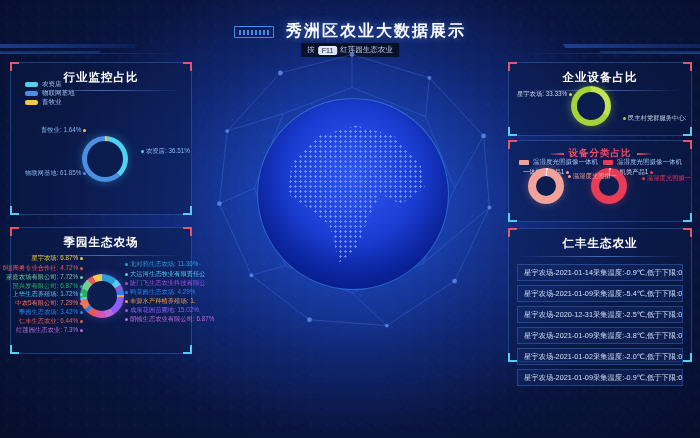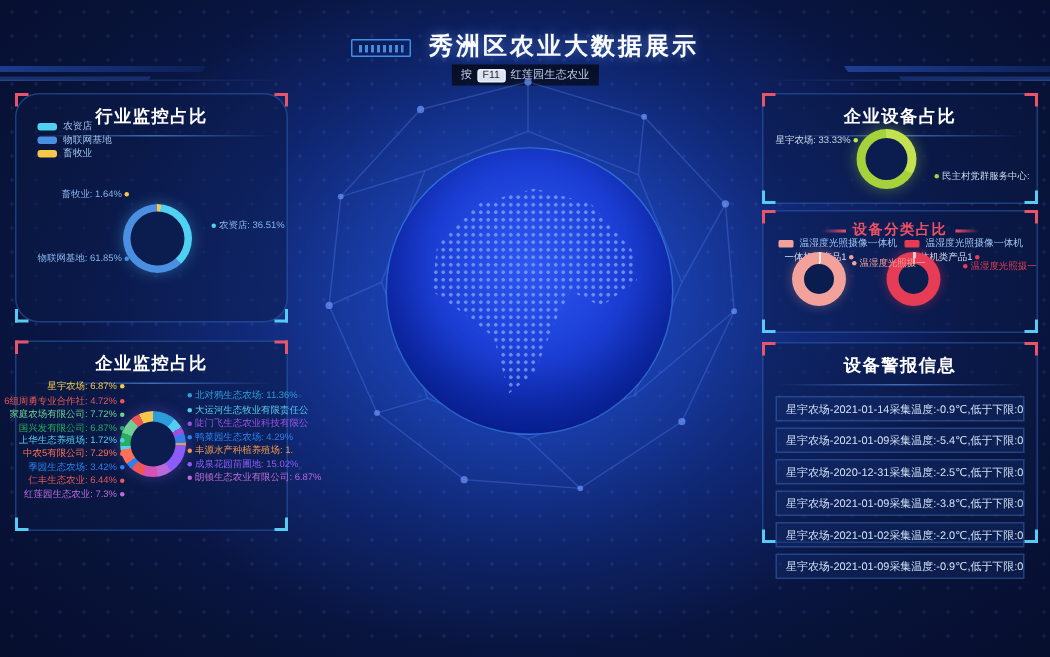--- a/index.html
+++ b/index.html
@@ -134,21 +134,21 @@
         <circle cx="46" cy="240" r="2"></circle>
         <circle cx="13" cy="166" r="2.5"></circle>
       <circle cx="21" cy="91" r="2"></circle>
         <circle cx="76" cy="31" r="2.5"></circle>
     </g>
   </svg>
   <div class="globe">
     <div class="mapdots"></div>
   </div>
 
-  <div class="panel" style="left:10px;top:62px;width:182px;height:153px;border-radius:16px;">
+  <div class="panel" style="left:10px;top:62px;width:182px;height:153px;">
     <span class="cr tl"></span>
       <span class="cr tr"></span>
       <span class="cr bl"></span>
       <span class="cr br"></span>
     <div class="ptitle">行业监控占比</div>
     <div class="pdiv"></div>
     <div class="lgrow" style="left:14px;top:17px;">
       <span class="sw" style="color: rgb(79, 210, 242);"></span>
       <span>农资店</span>
     </div>
@@ -170,21 +170,21 @@
     <div class="co i3">
       <span>物联网基地: 61.85%</span><span class="dot" style="color: rgb(74, 143, 226);"></span>
     </div>
   </div>
 
   <div class="panel" style="left:10px;top:227px;width:182px;height:127px;">
     <span class="cr tl"></span>
       <span class="cr tr"></span>
       <span class="cr bl"></span>
       <span class="cr br"></span>
-    <div class="ptitle">企业监控占比</div>
+    <div class="ptitle">季园生态农场</div>
     <div class="pdiv"></div>
     <div class="donut d2" style="left: 69px; top: 46px; background: conic-gradient(rgb(45, 156, 219) 0%, rgb(45, 156, 219) 11.36%, rgb(86, 204, 242) 11.36%, rgb(86, 204, 242) 16.36%, rgb(155, 81, 224) 16.36%, rgb(155, 81, 224) 19.96%, rgb(47, 128, 237) 19.96%, rgb(47, 128, 237) 24.25%, rgb(242, 153, 74) 24.25%, rgb(242, 153, 74) 25.75%, rgb(139, 92, 246) 25.75%, rgb(139, 92, 246) 40.77%, rgb(187, 107, 217) 40.77%, rgb(187, 107, 217) 47.64%, rgb(213, 83, 181) 47.64%, rgb(213, 83, 181) 54.95%, rgb(235, 87, 87) 54.95%, rgb(235, 87, 87) 61.39%, rgb(47, 128, 237) 61.39%, rgb(47, 128, 237) 64.81%, rgb(255, 112, 89) 64.81%, rgb(255, 112, 89) 72.1%, rgb(86, 204, 242) 72.1%, rgb(86, 204, 242) 73.82%, rgb(39, 174, 96) 73.82%, rgb(39, 174, 96) 80.69%, rgb(111, 207, 151) 80.69%, rgb(111, 207, 151) 88.41%, rgb(235, 87, 87) 88.41%, rgb(235, 87, 87) 93.13%, rgb(245, 200, 76) 93.13%, rgb(245, 200, 76) 100%);"></div>
 
     <div class="co ra ml ml1" style="color: rgb(245, 200, 76);"><span>星宇农场: 6.87%</span><span class="dot"></span></div>
     <div class="co ra ml ml2" style="color: rgb(235, 87, 87);"><span>6组周勇专业合作社: 4.72%</span><span class="dot"></span></div>
     <div class="co ra ml ml3" style="color: rgb(111, 207, 151);"><span>家庭农场有限公司: 7.72%</span><span class="dot"></span></div>
     <div class="co ra ml ml4" style="color: rgb(39, 174, 96);"><span>国兴发有限公司: 6.87%</span><span class="dot"></span></div>
     <div class="co ra ml ml5" style="color: rgb(86, 204, 242);"><span>上华生态养殖场: 1.72%</span><span class="dot"></span></div>
     <div class="co ra ml ml6" style="color: rgb(255, 112, 89);"><span>中农5有限公司: 7.29%</span><span class="dot"></span></div>
     <div class="co ra ml ml7" style="color: rgb(47, 128, 237);"><span>季园生态农场: 3.42%</span><span class="dot"></span></div>
@@ -236,21 +236,21 @@
     <div class="donut d3" style="left: 62px; top: 23px; background: conic-gradient(rgb(195, 226, 79) 0%, rgb(195, 226, 79) 33.33%, rgb(165, 210, 58) 33.33%, rgb(165, 210, 58) 100%);"></div>
     <div class="co dv1"><span>星宇农场: 33.33%</span><span class="dot" style="color: rgb(195, 226, 79);"></span></div>
     <div class="co dv2"><span class="dot" style="color: rgb(165, 210, 58);"></span><span>民主村党群服务中心:</span></div>
   </div>
 
   <div class="panel" style="left:508px;top:228px;width:184px;height:134px;">
     <span class="cr tl"></span>
       <span class="cr tr"></span>
       <span class="cr bl"></span>
       <span class="cr br"></span>
-    <div class="ptitle">设备警报信息</div>
+    <div class="ptitle">仁丰生态农业</div>
     <div class="pdiv"></div>
     <div class="alarm-list">
       <div class="alarm-row">星宇农场-2021-01-14采集温度:-0.9℃,低于下限:0℃</div>
       <div class="alarm-row">星宇农场-2021-01-09采集温度:-5.4℃,低于下限:0℃</div>
       <div class="alarm-row">星宇农场-2020-12-31采集温度:-2.5℃,低于下限:0℃</div>
       <div class="alarm-row">星宇农场-2021-01-09采集温度:-3.8℃,低于下限:0℃</div>
       <div class="alarm-row">星宇农场-2021-01-02采集温度:-2.0℃,低于下限:0℃</div>
       <div class="alarm-row">星宇农场-2021-01-09采集温度:-0.9℃,低于下限:0℃</div>
     </div>
   </div>

